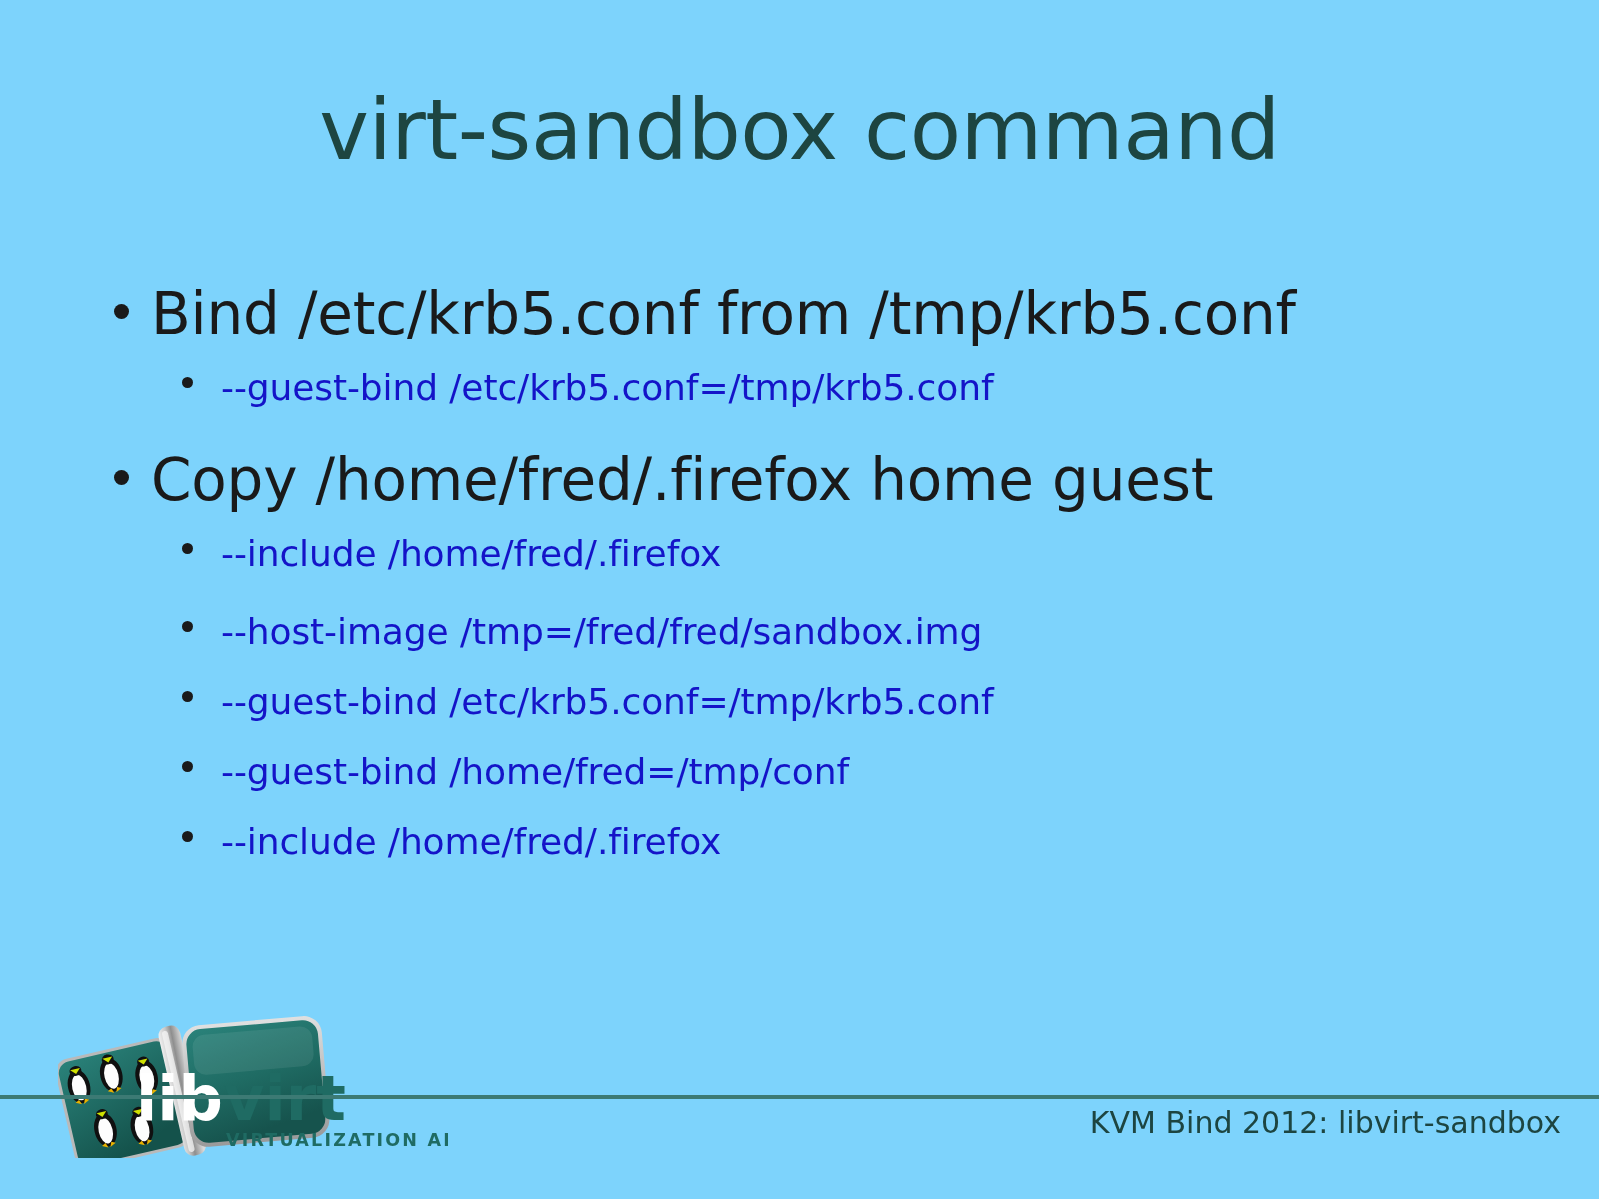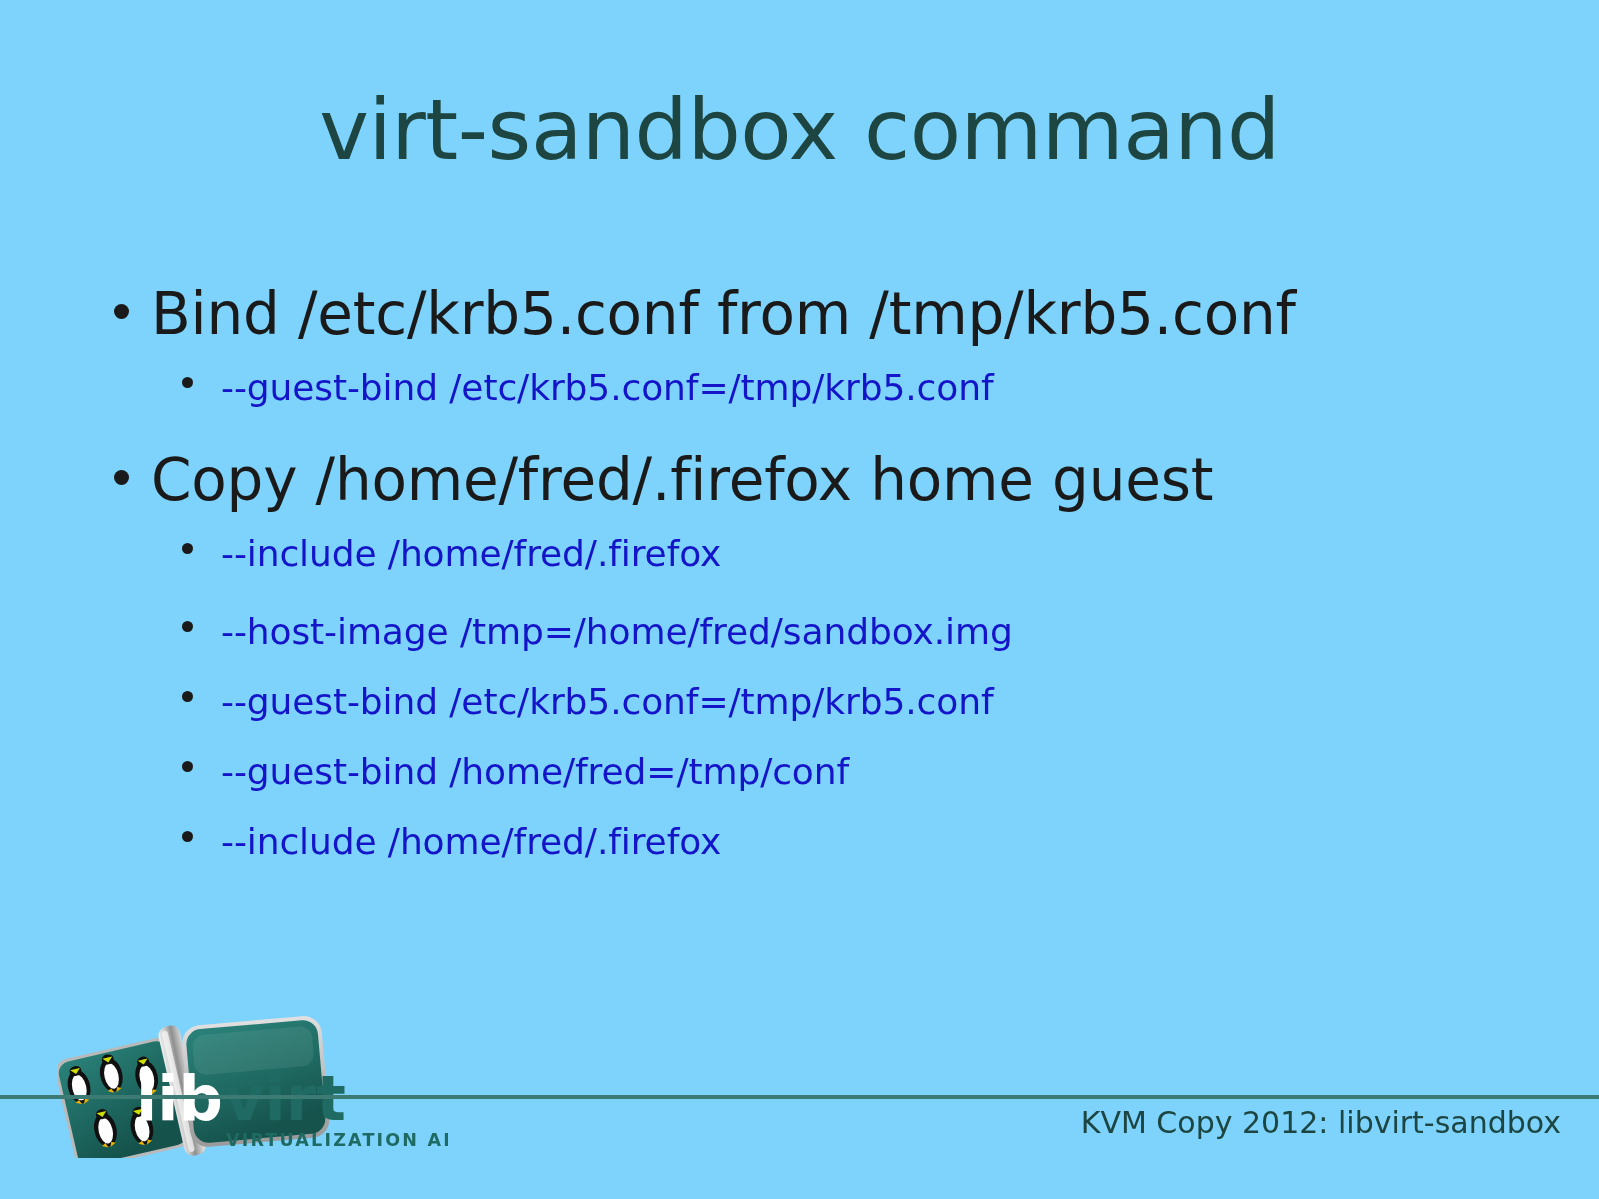--- a/index.html
+++ b/index.html
@@ -186,21 +186,21 @@
         <span class="marker"><i></i></span>
         <span class="btext">--include /home/fred/.firefox</span>
       </div>
     </div>
 
     <div class="spacer-l1"></div>
 
     <div class="group sub-tight">
       <div class="bullet-l2">
         <span class="marker"><i></i></span>
-        <span class="btext">--host-image /tmp=/home/fred/sandbox.img</span>
+        <span class="btext">--host-image /tmp=/fred/fred/sandbox.img</span>
       </div>
       <div class="bullet-l2">
         <span class="marker"><i></i></span>
         <span class="btext">--guest-bind /etc/krb5.conf=/tmp/krb5.conf</span>
       </div>
       <div class="bullet-l2">
         <span class="marker"><i></i></span>
         <span class="btext">--guest-bind /home/fred=/tmp/conf</span>
       </div>
       <div class="bullet-l2">
@@ -294,15 +294,15 @@
         <rect x="138" y="24" width="120" height="40" rx="12" ry="12" fill="#ffffff" opacity="0.08"></rect>
       </g>
 
       <text x="78" y="112" font-family="DejaVu Sans, sans-serif" font-size="62" font-weight="bold" fill="#ffffff">lib</text>
       <text x="166" y="112" font-family="DejaVu Sans, sans-serif" font-size="62" font-weight="bold" fill="#1f6b63">virt</text>
       <text x="168" y="138" font-family="DejaVu Sans, sans-serif" font-size="17.5" font-weight="bold" letter-spacing="2.2" fill="#1f6b63">VIRTUALIZATION API</text>
     </svg>
   </div>
 
   <div class="footer-rule"></div>
-  <div class="footer-text">KVM Copy 2012: libvirt-sandbox</div>
+  <div class="footer-text">KVM Bind 2012: libvirt-sandbox</div>
 
 </div>
 
 </body></html>

